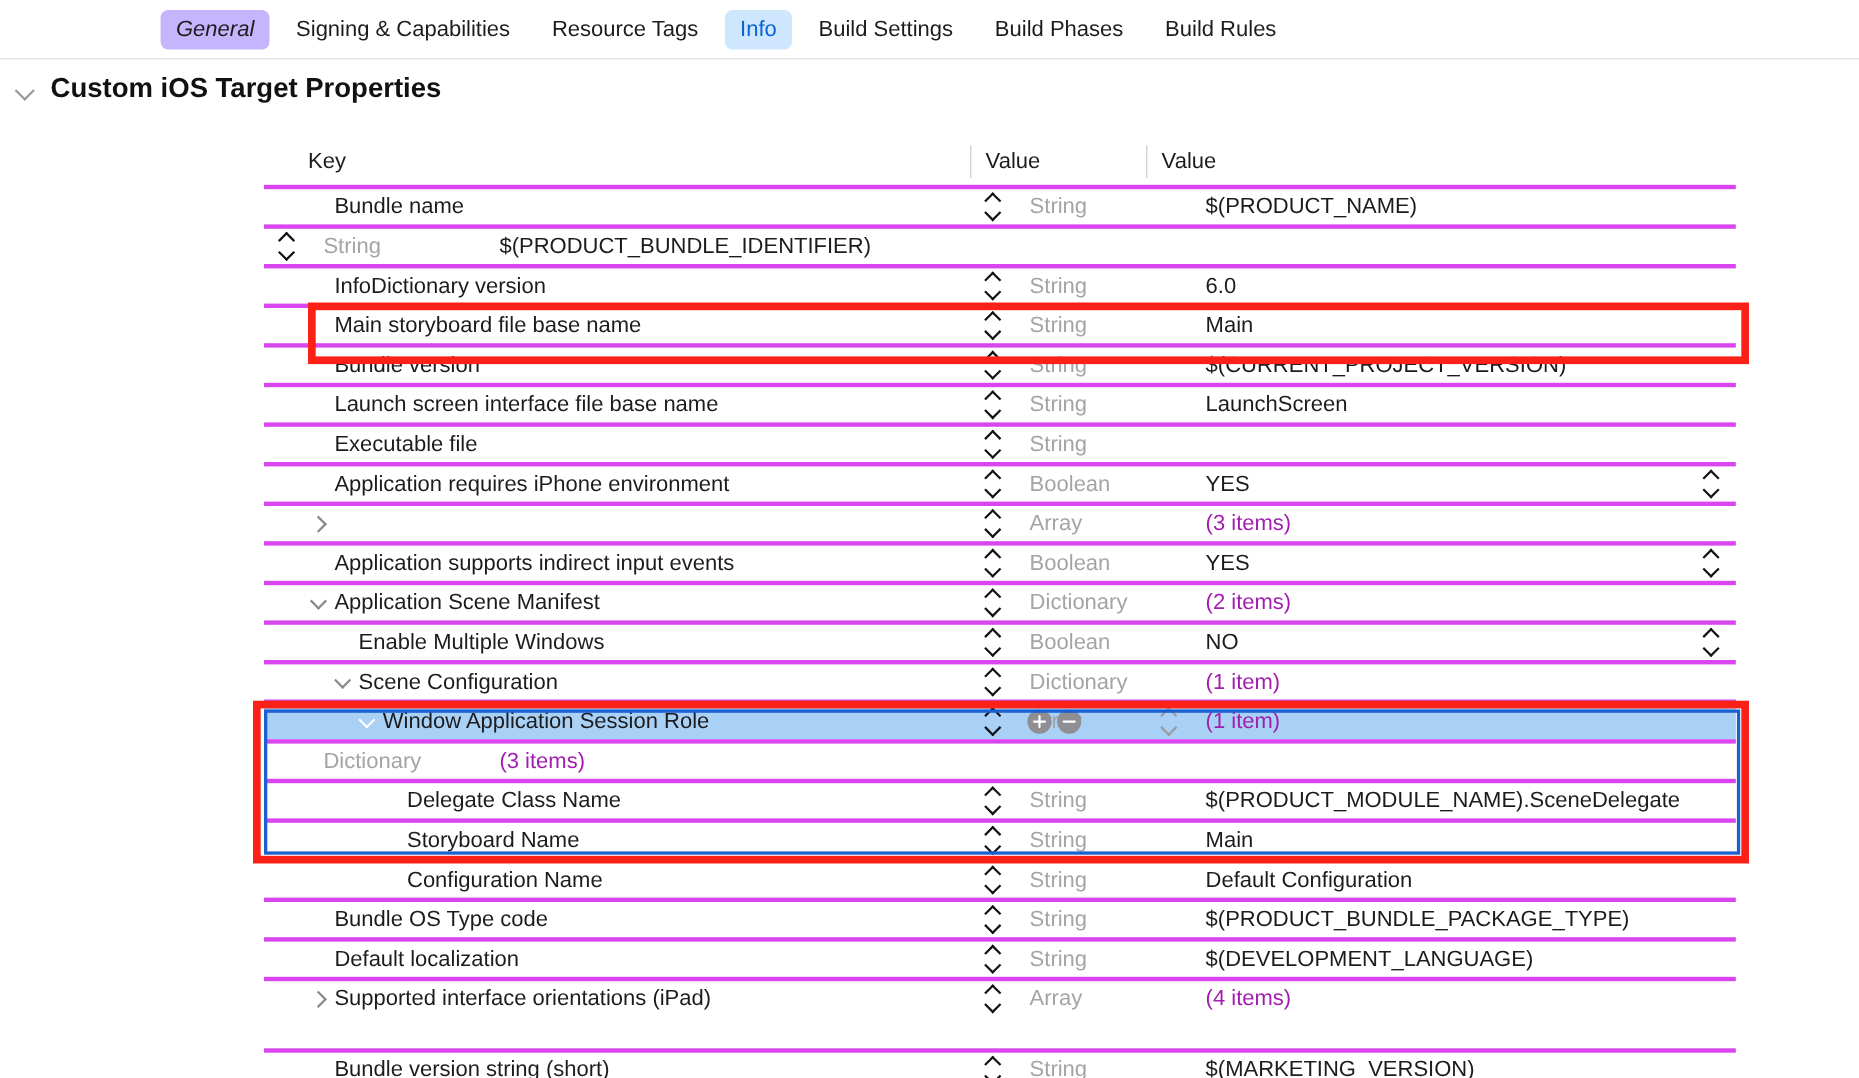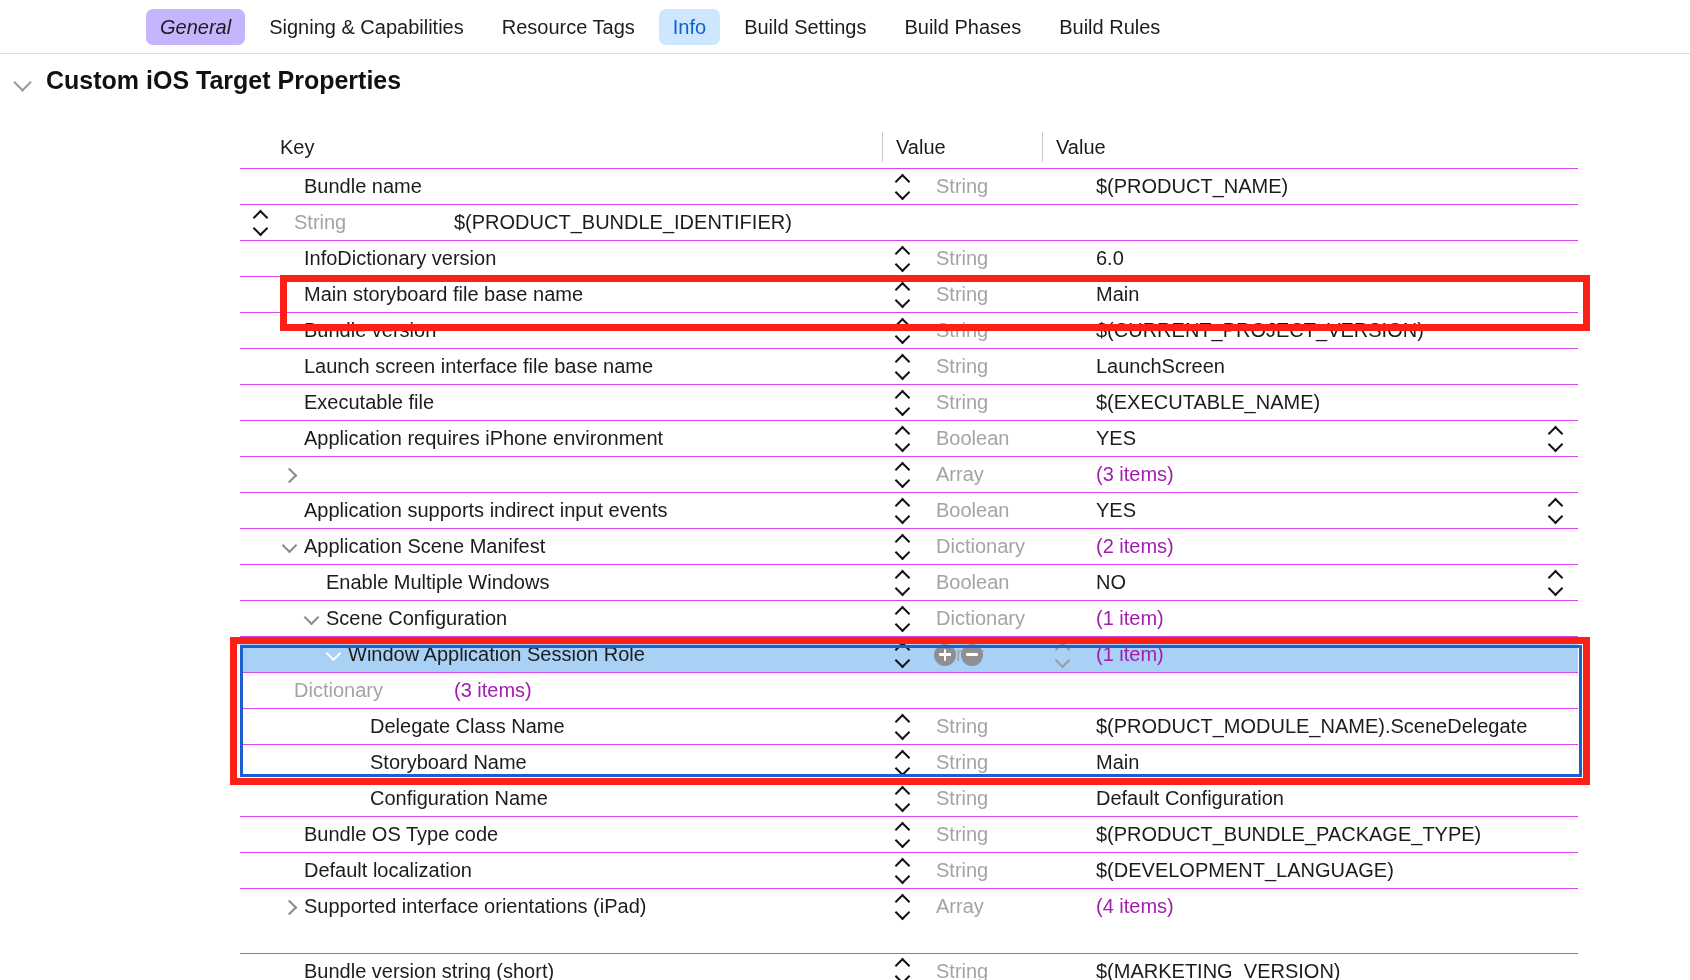--- a/index.html
+++ b/index.html
@@ -60,21 +60,21 @@
   .th-key   { width: 642px; padding-left: 40px; }
   .th-type  { width: 160px; padding-left: 14px; position: relative; }
   .th-value { flex: 1; padding-left: 14px; position: relative; }
   .th-type::before, .th-value::before {
     content: ""; position: absolute; left: 0; top: -4px;
     width: 1px; height: 30px; background: #c8c8cc;
   }
 
   .row {
     height: 36px; display: flex; align-items: center;
-    border-top: 1px solid #d946ef;
+    border-top: 4px solid #d946ef;
     position: relative; background: #ffffff;
   }
   .row:last-child { border-bottom: 1px solid #e6e6e8; margin-top: 29px; }
   .row.selected { background: #a9d0f5; }
 
   .c-key {
     width: 642px; display: flex; align-items: center;
     font-size: 20px; color: #1c1c1e; white-space: nowrap;
     overflow: hidden;
   }
@@ -258,21 +258,20 @@
           <div class="c-key">
             <span class="ind i0"></span>
             <span class="disc none"></span>
             <span>Executable file</span>
           </div>
           <div class="c-step">
             <span class="stepper"></span>
           </div>
           <div class="c-type">String</div>
           <div style="width: 40px; display: flex; align-items: center; justify-content: center;"></div>
-          <div class="c-value">$(EXECUTABLE_NAME)</div>
           <div class="c-endstep"></div>
         </div>
         <div class="row">
           <div class="c-key">
             <span class="ind i0"></span>
             <span class="disc none"></span>
             <span>Application requires iPhone environment</span>
           </div>
           <div class="c-step">
             <span class="stepper"></span>

